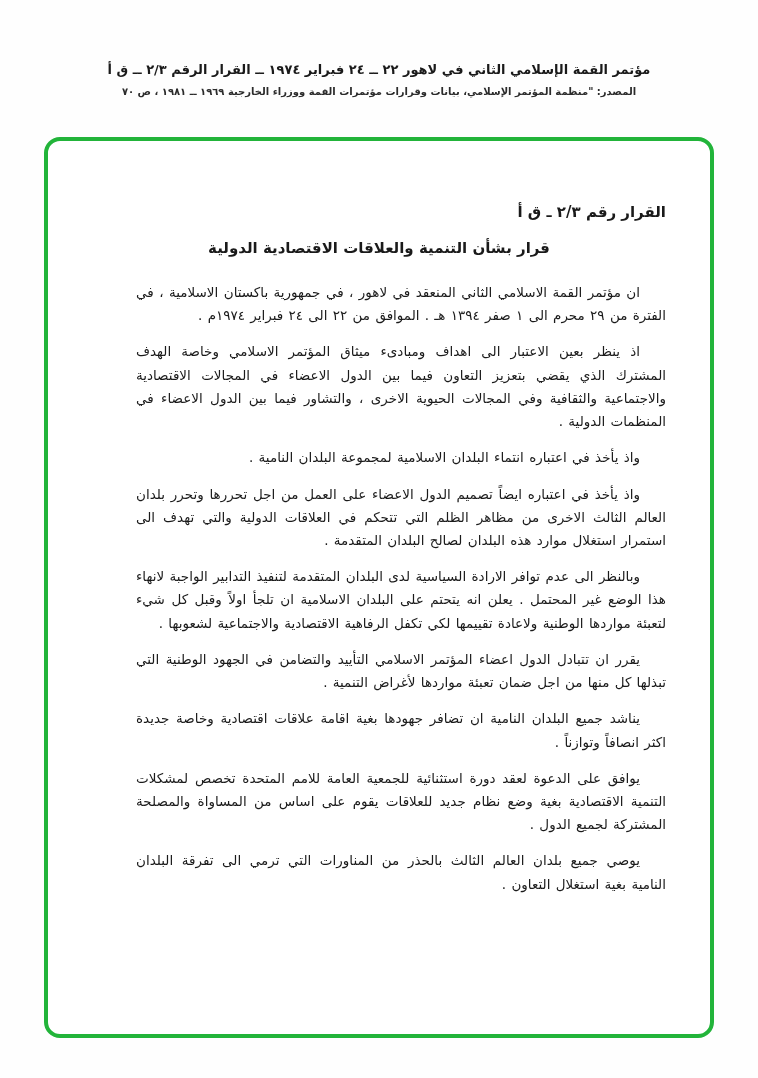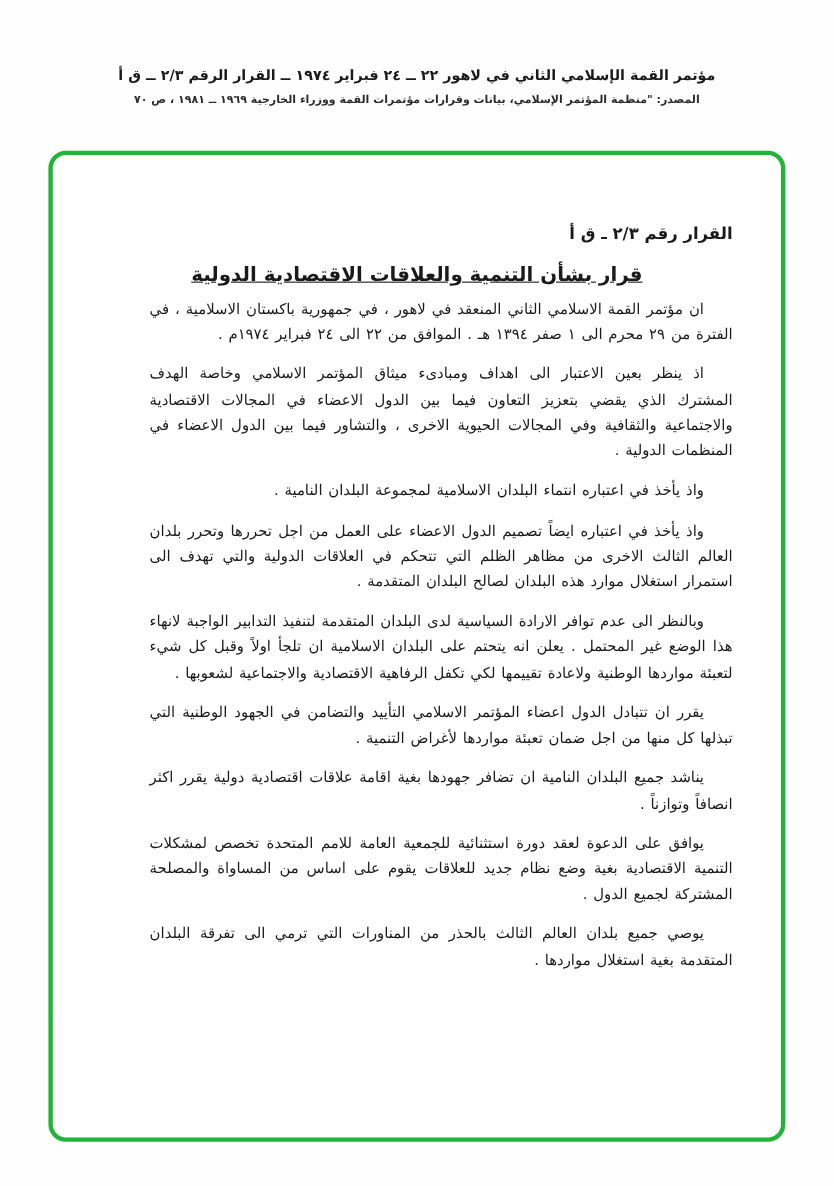--- a/index.html
+++ b/index.html
@@ -43,23 +43,22 @@
     padding: 62px 44px 40px 44px;
   }
   .doc-title-1 {
     font-weight: bold;
     font-size: 15px;
     margin-bottom: 18px;
   }
   .doc-title-2 {
     text-align: center;
     font-weight: bold;
-    font-size: 18px;
-    margin-bottom: 10px;
-    text-decoration: underline;
+    font-size: 15px;
+    margin-bottom: 24px;
   }
   .doc-body p {
     font-size: 13.5px;
     line-height: 1.72;
     text-align: justify;
     text-indent: 26px;
     margin-bottom: 13px;
     word-spacing: 1px;
     margin-left: 44px;
   }
@@ -80,20 +79,20 @@
 
     <div class="doc-title-2">قرار بشأن التنمية والعلاقات الاقتصادية الدولية</div>
 
     <div class="doc-body">
       <p>ان مؤتمر القمة الاسلامي الثاني المنعقد في لاهور ، في جمهورية باكستان الاسلامية ، في الفترة من ٢٩ محرم الى ١ صفر ١٣٩٤ هـ . الموافق من ٢٢ الى ٢٤ فبراير ١٩٧٤م .</p>
       <p>اذ ينظر بعين الاعتبار الى اهداف ومبادىء ميثاق المؤتمر الاسلامي وخاصة الهدف المشترك الذي يقضي بتعزيز التعاون فيما بين الدول الاعضاء في المجالات الاقتصادية والاجتماعية والثقافية وفي المجالات الحيوية الاخرى ، والتشاور فيما بين الدول الاعضاء في المنظمات الدولية .</p>
       <p>واذ يأخذ في اعتباره انتماء البلدان الاسلامية لمجموعة البلدان النامية .</p>
       <p>واذ يأخذ في اعتباره ايضاً تصميم الدول الاعضاء على العمل من اجل تحررها وتحرر بلدان العالم الثالث الاخرى من مظاهر الظلم التي تتحكم في العلاقات الدولية والتي تهدف الى استمرار استغلال موارد هذه البلدان لصالح البلدان المتقدمة .</p>
       <p>وبالنظر الى عدم توافر الارادة السياسية لدى البلدان المتقدمة لتنفيذ التدابير الواجبة لانهاء هذا الوضع غير المحتمل . يعلن انه يتحتم على البلدان الاسلامية ان تلجأ اولاً وقبل كل شيء لتعبئة مواردها الوطنية ولاعادة تقييمها لكي تكفل الرفاهية الاقتصادية والاجتماعية لشعوبها .</p>
       <p>يقرر ان تتبادل الدول اعضاء المؤتمر الاسلامي التأييد والتضامن في الجهود الوطنية التي تبذلها كل منها من اجل ضمان تعبئة مواردها لأغراض التنمية .</p>
-      <p>يناشد جميع البلدان النامية ان تضافر جهودها بغية اقامة علاقات اقتصادية دولية يقرر اكثر انصافاً وتوازناً .</p>
+      <p>يناشد جميع البلدان النامية ان تضافر جهودها بغية اقامة علاقات اقتصادية وخاصة جديدة اكثر انصافاً وتوازناً .</p>
       <p>يوافق على الدعوة لعقد دورة استثنائية للجمعية العامة للامم المتحدة تخصص لمشكلات التنمية الاقتصادية بغية وضع نظام جديد للعلاقات يقوم على اساس من المساواة والمصلحة المشتركة لجميع الدول .</p>
-      <p>يوصي جميع بلدان العالم الثالث بالحذر من المناورات التي ترمي الى تفرقة البلدان المتقدمة بغية استغلال مواردها .</p>
+      <p>يوصي جميع بلدان العالم الثالث بالحذر من المناورات التي ترمي الى تفرقة البلدان النامية بغية استغلال التعاون .</p>
     </div>
 
   </div>
 
 </div>
 
 </body></html>

